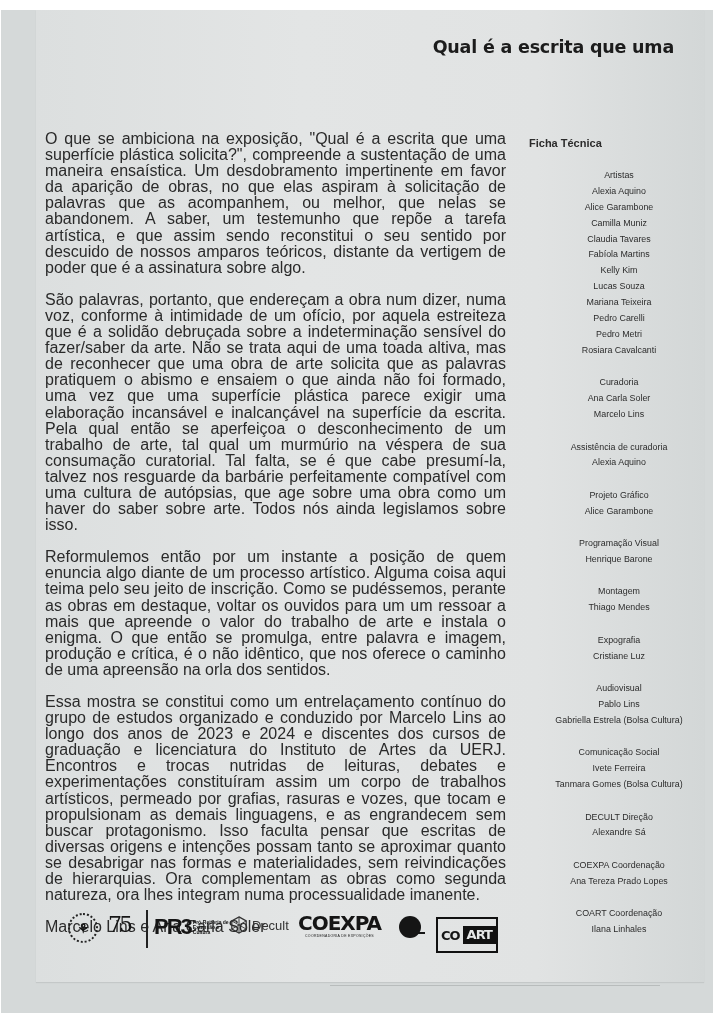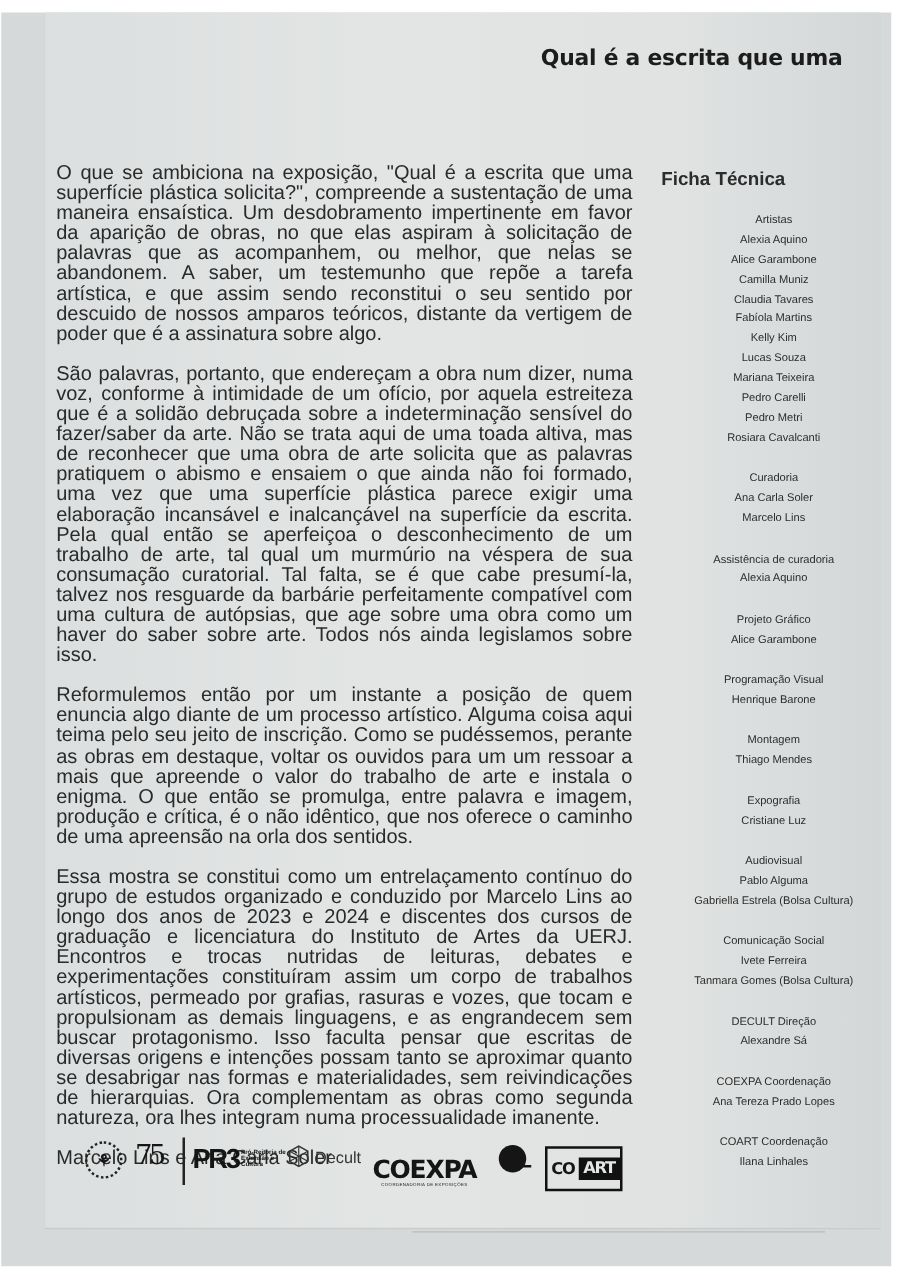--- a/index.html
+++ b/index.html
@@ -9,34 +9,34 @@
     background: linear-gradient(90deg, #dcdfdf 0%, #e3e5e5 40%, #e1e3e3 75%, #d3d7d7 100%);
     box-shadow: 0 1px 1px rgba(0,0,0,0.08); }
   .title { position: absolute; right: 30px; top: 22px; text-align: right; color: #1c1c1c;
     font-family: "DejaVu Sans", sans-serif; font-weight: bold; font-size: 17.5px; line-height: 31px; letter-spacing: -0.2px; }
   .title div { white-space: nowrap; }
   .body { position: absolute; left: 9px; top: 121px; width: 461px; color: #2a2a2a;
     font-size: 16px; line-height: 16.1px; text-align: justify; }
   .body p { margin: 0 0 16px 0; }
   .sign { margin-top: 0; }
   .ficha { position: absolute; left: 493px; top: 126px; width: 180px; color: #2c2c2c; font-size: 8.9px; line-height: 15.9px; }
-  .ficha .ft-title { font-weight: bold; font-size: 15px; margin-bottom: 16px; }
+  .ficha .ft-title { font-weight: bold; font-size: 11px; margin-bottom: 16px; }
   .ficha .group { margin-bottom: 16.5px; text-align: center; }
   .ficha .line { white-space: nowrap; }
   .logos { position: absolute; left: 32px; top: 898px; height: 40px; width: 430px; }
   .logo { position: absolute; display: flex; align-items: center; justify-content: center; color: #151515; }
   .seal { left: 0; top: 5px; width: 30px; height: 30px; border-radius: 50%; border: 2px dotted #222; box-sizing: border-box; font-size: 13px; font-weight: bold; }
   .seventy5 { left: 40px; top: 4px; font-family: "DejaVu Serif", serif; font-size: 22px; letter-spacing: -3px; }
   .vsep { left: 78px; top: 2px; width: 2px; height: 38px; background: #222; }
   .pr3 { left: 86px; top: 6px; font-weight: bold; font-size: 22px; letter-spacing: -2px; }
   .pr3 small { font-size: 5px; letter-spacing: 0; font-weight: bold; margin-left: 2px; line-height: 5px; width: 36px; }
   .decult { left: 162px; top: 8px; font-size: 13px; gap: 4px; color: #333; }
   .decult .hex { width: 18px; height: 18px; }
   .coexpa { left: 230px; top: 4px; flex-direction: column; }
-  .coexpa .big { font-family: "DejaVu Sans", sans-serif; font-weight: bold; font-size: 20px; letter-spacing: -1px; line-height: 22px; margin-top: 12px; }
+  .coexpa .big { font-family: "DejaVu Sans", sans-serif; font-weight: bold; font-size: 20px; letter-spacing: -1px; line-height: 22px; }
   .coexpa .small { font-size: 3.5px; line-height: 5px; letter-spacing: 0.3px; }
   .art { left: 330px; top: 7px; width: 28px; height: 26px; }
   .coart { left: 368px; top: 9px; height: 36px; border: 2px solid #111; box-sizing: border-box; font-weight: bold; font-size: 13px; font-family: "DejaVu Sans", sans-serif; }
   .coart .co { padding: 0 3px; letter-spacing: -1px; }
   .coart .artx { background: #111; color: #e4e6e6; padding: 0 4px; height: 18px; line-height: 18px; letter-spacing: -1px; }
   .edge-line { position: absolute; left: 330px; top: 985px; width: 330px; height: 1px; background: #b8bcbc; }
 </style>
 </head>
 <body>
 
@@ -92,21 +92,21 @@
         <div class="group">
           <div class="line">Montagem</div>
           <div class="line">Thiago Mendes</div>
         </div>
         <div class="group">
           <div class="line">Expografia</div>
           <div class="line">Cristiane Luz</div>
         </div>
         <div class="group">
           <div class="line">Audiovisual</div>
-          <div class="line">Pablo Alguma</div>
+          <div class="line">Pablo Lins</div>
           <div class="line">Gabriella Estrela (Bolsa Cultura)</div>
         </div>
         <div class="group">
           <div class="line">Comunicação Social</div>
           <div class="line">Ivete Ferreira</div>
           <div class="line">Tanmara Gomes (Bolsa Cultura)</div>
         </div>
         <div class="group">
           <div class="line">DECULT Direção</div>
           <div class="line">Alexandre Sá</div>

